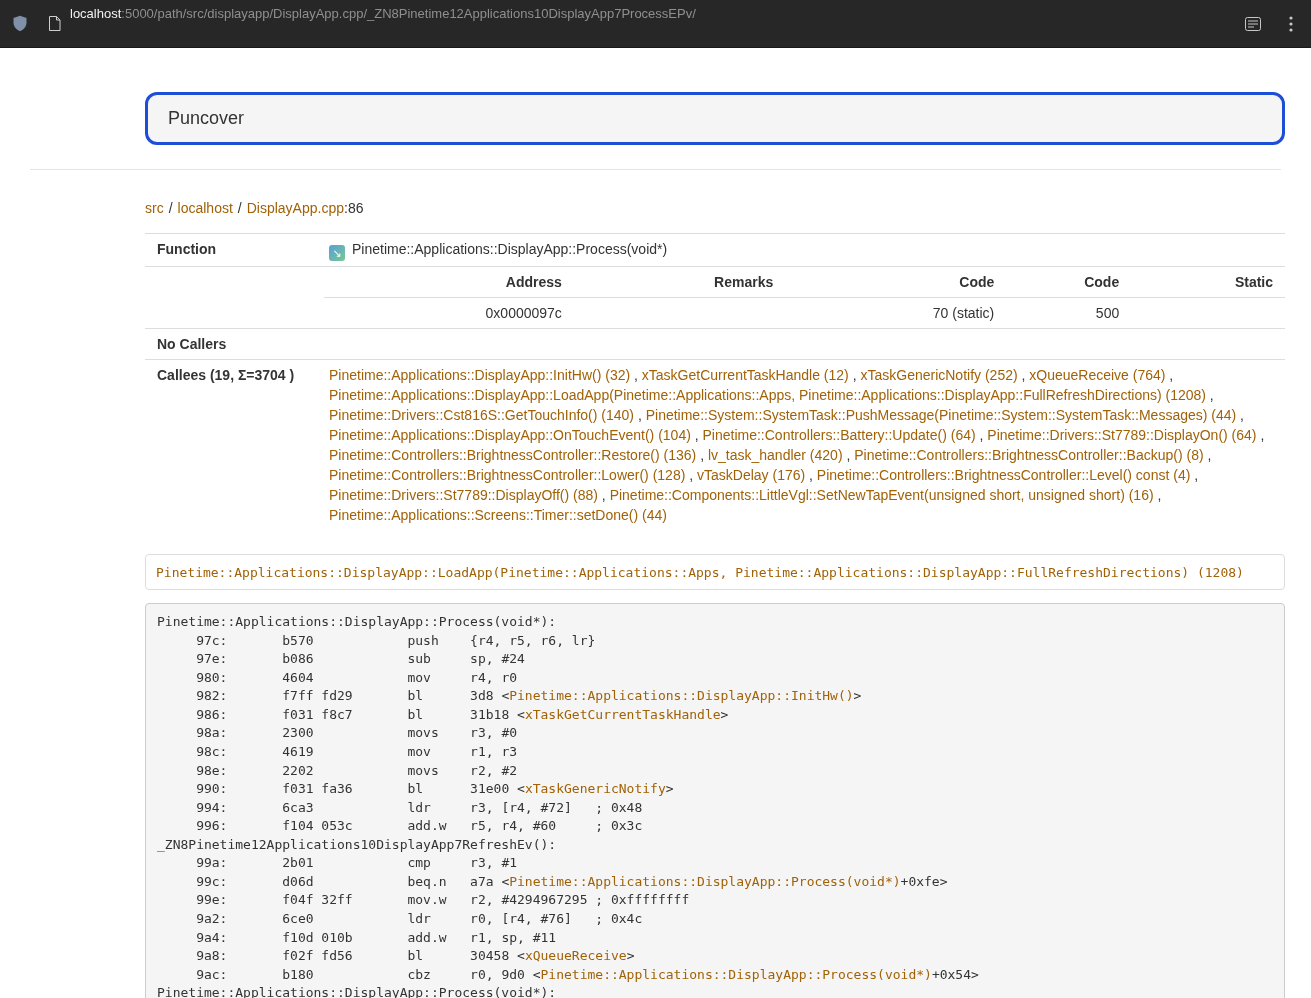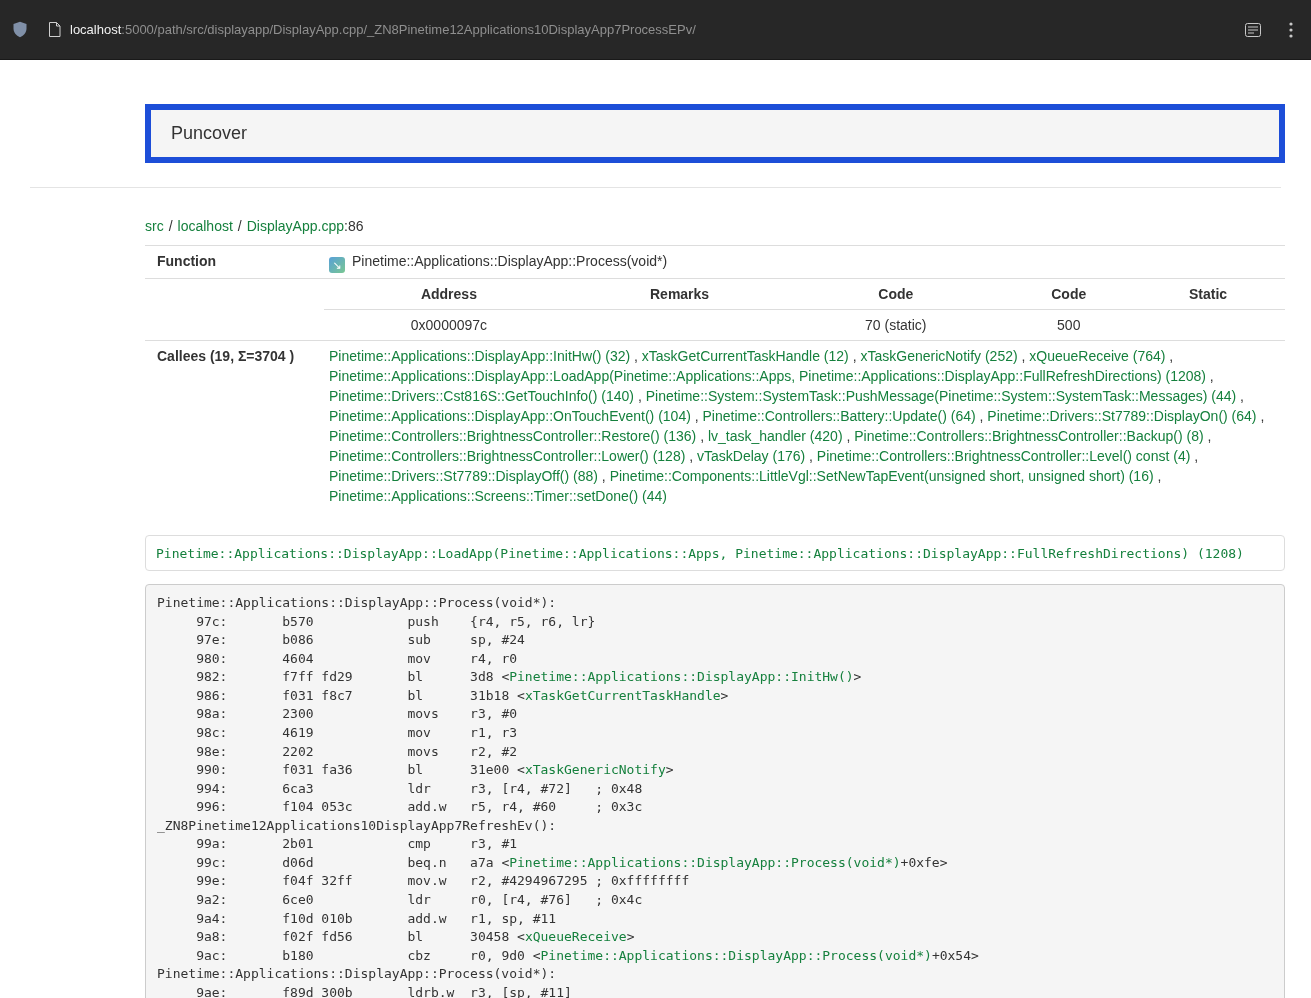--- a/index.html
+++ b/index.html
@@ -1,46 +1,46 @@
 <!DOCTYPE html>
 <html><head>
 <meta charset="utf-8">
 <style>
   html,body{margin:0;padding:0}
   body{width:1311px;height:998px;overflow:hidden;background:#fff;
        font-family:"Liberation Sans",sans-serif;font-size:14px;color:#333}
 
   
   .topbar{height:35px;background:#272727;border-bottom:1px solid #191919;
-          display:flex;align-items:center;padding:12px 12px}
+          display:flex;padding:6px 12px}
   .tb-icon{display:inline-flex;align-items:center;justify-content:center;flex:0 0 auto}
   .tb-shield{margin-right:20px}
   .tb-page{margin-right:9px}
   .urlbar{flex:1 1 auto;font-size:13px;color:#8f8f8f;white-space:nowrap;overflow:hidden}
   .url-host{color:#f1f1f1}
   .tb-reader{margin-right:28px}
   .tb-kebab{margin-right:6px}
 
   
   .container{width:1140px;margin-left:145px}
-  .title-panel{margin-top:44px;background:#f5f5f5;border:6px solid #1d4ed8;border-radius:0;
+  .title-panel{margin-top:44px;background:#f5f5f5;border:3px solid #1d4ed8;border-radius:12px;
                padding:13px 20px;font-size:18px;color:#333}
   .rule{border:none;border-top:1px solid #e4e4e4;margin:24px 30px 0 30px}
   .breadcrumb{margin-top:30px;font-size:14px}
   .breadcrumb .sep{margin:0 5px;color:#333}
-  a{color:#15803d;text-decoration:none;cursor:pointer}
+  a{color:#a16207;text-decoration:none;cursor:pointer}
 
   
-  .main-table{width:100%;border-collapse:collapse;margin-top:11px;font-size:14px}
+  .main-table{width:100%;border-collapse:collapse;margin-top:17px;font-size:14px}
   .main-table>tbody>tr>th,.main-table>tbody>tr>td{border-top:1px solid #ddd;text-align:left;
        vertical-align:top;padding:5px 12px;line-height:20px}
   .main-table>tbody>tr>th{font-weight:bold;width:148px}
   .main-table>tbody>tr>td.nested-cell{padding:0 0 0 7px}
   .inner-table{width:100%;border-collapse:collapse}
-  .inner-table th,.inner-table td{text-align:center;padding:5px 12px;line-height:20px}
+  .inner-table th,.inner-table td{text-align:right;padding:5px 12px;line-height:20px}
   .inner-table thead th{font-weight:bold;border-bottom:1px solid #ddd}
 
   .fn-icon{display:inline-block;width:16px;height:16px;border-radius:3px;
            background:linear-gradient(135deg,#58a0d8 0%,#79c792 100%);
            color:#fff;font-size:11px;line-height:16px;text-align:center;
            vertical-align:-3px;margin-right:7px}
 
   
   .link-panel{margin-top:24px;border:1px solid #ddd;border-radius:4px;padding:9px 10px;background:#fff}
   .mono{font-family:"DejaVu Sans Mono","Liberation Mono",monospace;font-size:13px}
@@ -130,20 +130,24 @@
                 <td></td>
                 <td>70 (static)</td>
                 <td>500</td>
                 <td></td>
               </tr>
             </tbody>
           </table>
         </td>
       </tr>
       <tr>
+        <th>No Callers</th>
+        <td></td>
+      </tr>
+      <tr>
         <th>Callees (19, Σ=3704 )</th>
         <td id="callees-list"><a href="#">Pinetime::Applications::DisplayApp::InitHw() (32)</a> , <a href="#">xTaskGetCurrentTaskHandle (12)</a> , <a href="#">xTaskGenericNotify (252)</a> , <a href="#">xQueueReceive (764)</a> , <a href="#">Pinetime::Applications::DisplayApp::LoadApp(Pinetime::Applications::Apps, Pinetime::Applications::DisplayApp::FullRefreshDirections) (1208)</a> , <a href="#">Pinetime::Drivers::Cst816S::GetTouchInfo() (140)</a> , <a href="#">Pinetime::System::SystemTask::PushMessage(Pinetime::System::SystemTask::Messages) (44)</a> , <a href="#">Pinetime::Applications::DisplayApp::OnTouchEvent() (104)</a> , <a href="#">Pinetime::Controllers::Battery::Update() (64)</a> , <a href="#">Pinetime::Drivers::St7789::DisplayOn() (64)</a> , <a href="#">Pinetime::Controllers::BrightnessController::Restore() (136)</a> , <a href="#">lv_task_handler (420)</a> , <a href="#">Pinetime::Controllers::BrightnessController::Backup() (8)</a> , <a href="#">Pinetime::Controllers::BrightnessController::Lower() (128)</a> , <a href="#">vTaskDelay (176)</a> , <a href="#">Pinetime::Controllers::BrightnessController::Level() const (4)</a> , <a href="#">Pinetime::Drivers::St7789::DisplayOff() (88)</a> , <a href="#">Pinetime::Components::LittleVgl::SetNewTapEvent(unsigned short, unsigned short) (16)</a> , <a href="#">Pinetime::Applications::Screens::Timer::setDone() (44)</a></td>
       </tr>
     </tbody>
   </table>
 
   <div class="link-panel">
     <a href="#" class="mono">Pinetime::Applications::DisplayApp::LoadApp(Pinetime::Applications::Apps, Pinetime::Applications::DisplayApp::FullRefreshDirections) (1208)</a>
   </div>
 

